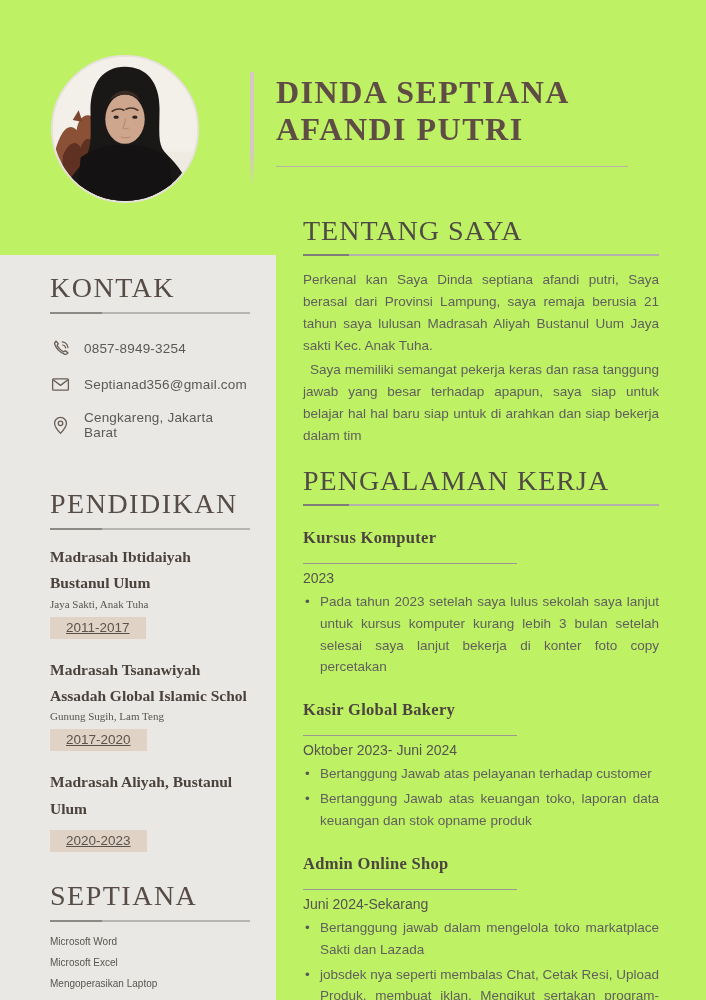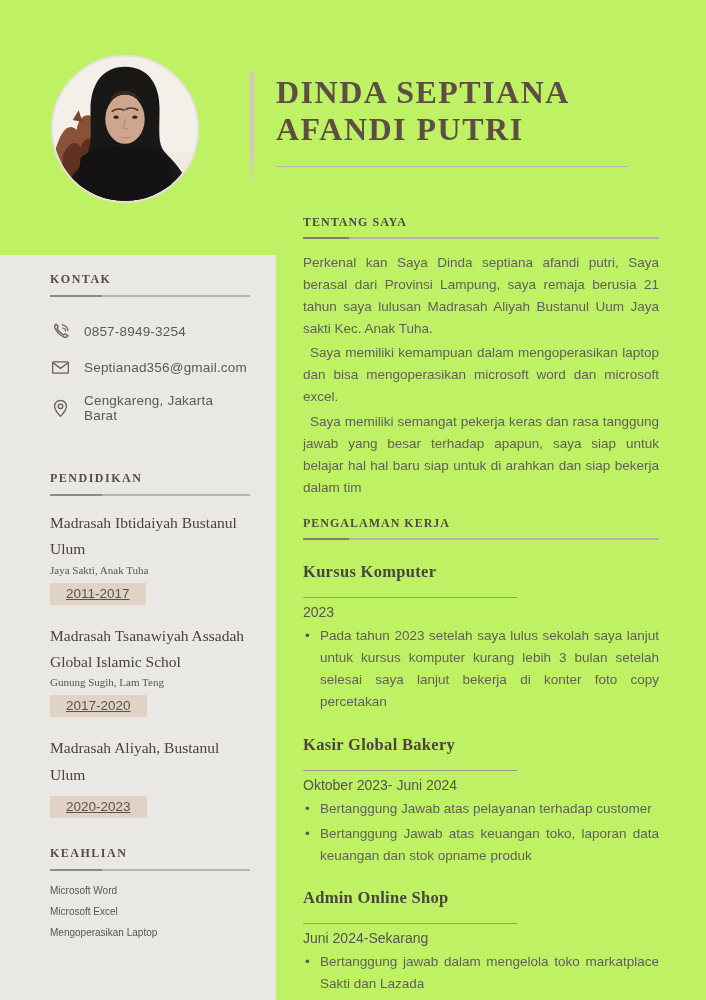--- a/index.html
+++ b/index.html
@@ -28,39 +28,39 @@
   .name-rule { position:absolute; left:276px; top:166px; width:352px; height:1px; background:#b9b1ac; }
 
   .sidebar-content {
     position:absolute; left:0; top:250px; width:276px;
     padding:22px 26px 0 50px;
   }
   .main-content { position:absolute; left:303px; top:215px; width:356px; }
 
   
   .side-title, .main-title {
-    font-family:"Liberation Serif", serif; font-weight:700;
-    font-size:12px; letter-spacing:1.5px; color:#564c45;
+    font-family:"Liberation Serif", serif; font-weight:400;
+    font-size:28px; letter-spacing:1.5px; color:#564c45;
   }
   .main-title { color:#504a44; letter-spacing:1px; }
   .side-rule  { height:2px; margin-top:8px; background:linear-gradient(to right, #8d8a86 0px, #8d8a86 52px, #b7b5b1 52px, #b7b5b1 100%); }
   .main-rule  { height:2px; margin-top:7px; background:linear-gradient(to right, #7f7c78 0px, #7f7c78 46px, #b3b1ad 46px, #b3b1ad 100%); }
 
   
   .contact-list { margin-top:24px; }
   .contact-item { display:flex; align-items:center; gap:13px; margin-bottom:15px; }
   .contact-item svg { flex:0 0 auto; display:block; }
   .contact-text { font-size:13.5px; color:#5a5955; letter-spacing:0.2px; }
 
   
   .section-gap { margin-top:48px; }
   .edu-list { margin-top:14px; }
   .edu-item { margin-bottom:18px; }
   .edu-school {
-    font-family:"Liberation Serif", serif; font-weight:400;
+    font-family:"Liberation Serif", serif; font-weight:700;
     font-size:15.5px; line-height:1.7; color:#4c423c;
   }
   .edu-loc { font-size:11px; color:#57554f; margin-top:1px;font-family:Liberation Serif, serif; }
   .edu-badge {
     display:inline-block; margin-top:7px; padding:3px 16px 4px;
     background:#e1d2c6; color:#58534c; font-size:13.5px;text-decoration:underline;
   }
 
   
   .skill-list { margin-top:14px; }
@@ -188,39 +188,38 @@
         <div class="edu-item">
           <div class="edu-school">Madrasah Aliyah, Bustanul Ulum</div>
           <div class="edu-loc"></div>
           <div class="edu-badge">2020-2023</div>
         </div>
 
       </div>
     </div>
 
     <div style="margin-top:28px;">
-      <div class="side-title">KEAHLIAN</div>
+      <div class="side-title">SEPTIANA</div>
       <div class="side-rule"></div>
       <div class="skill-list">
         <div class="skill-item">Microsoft Word</div>
         <div class="skill-item">Microsoft Excel</div>
         <div class="skill-item">Mengoperasikan Laptop</div>
       </div>
     </div>
 
   </div>
 
   <div class="main-content">
 
     <div>
       <div class="main-title">TENTANG SAYA</div>
       <div class="main-rule"></div>
       <div class="about-paras">
         <p>Perkenal kan Saya Dinda septiana afandi putri, Saya berasal dari Provinsi Lampung, saya remaja berusia 21 tahun saya lulusan Madrasah Aliyah Bustanul Uum Jaya sakti Kec. Anak Tuha.</p>
-        <p class="indent">Saya memiliki kemampuan dalam mengoperasikan laptop dan bisa mengoperasikan microsoft word dan microsoft excel.</p>
         <p class="indent">Saya memiliki semangat pekerja keras dan rasa tanggung jawab yang besar terhadap apapun, saya siap untuk belajar hal hal baru siap untuk di arahkan dan siap bekerja dalam tim</p>
       </div>
     </div>
 
     <div class="work-block">
       <div class="main-title">PENGALAMAN KERJA</div>
       <div class="main-rule"></div>
 
       <div class="job">
         <div class="job-head">

